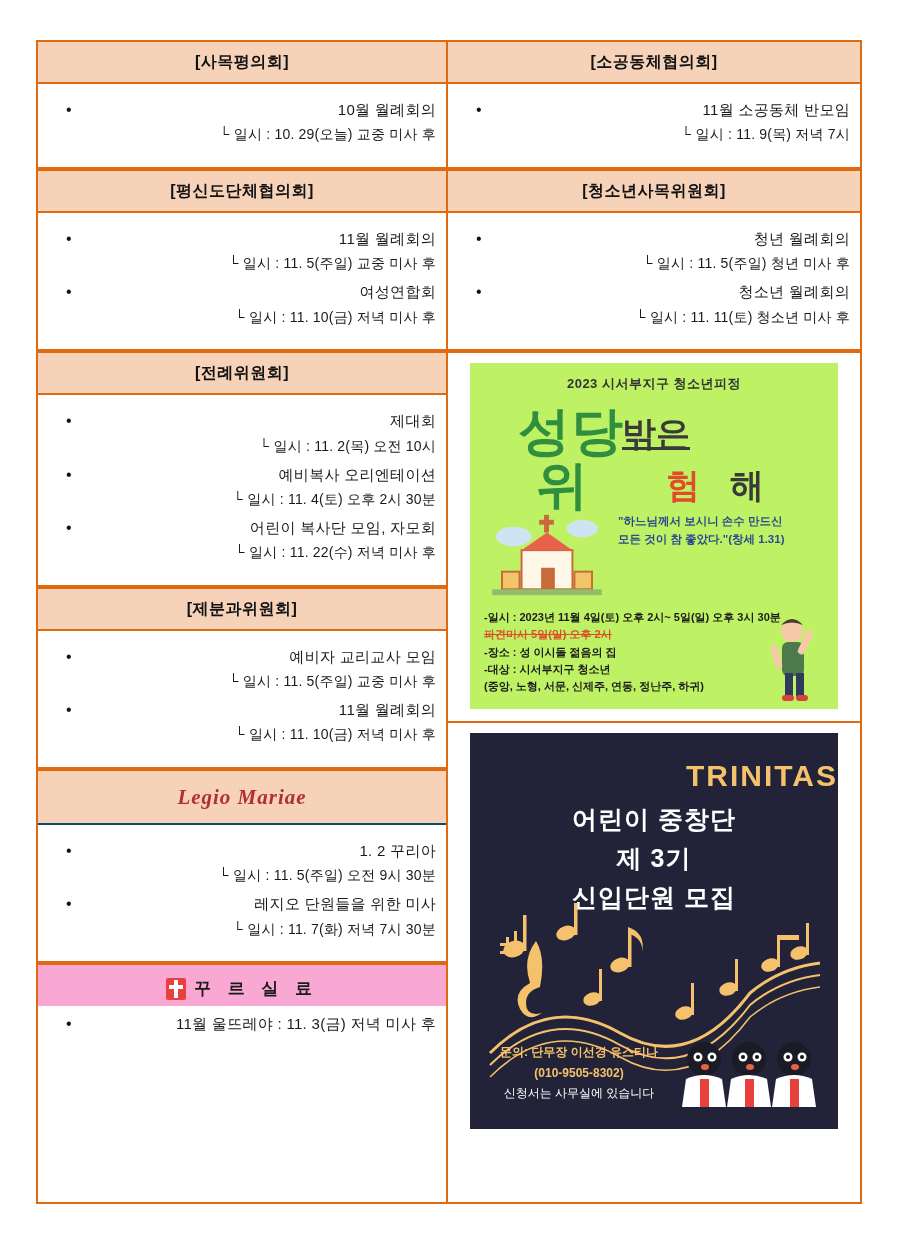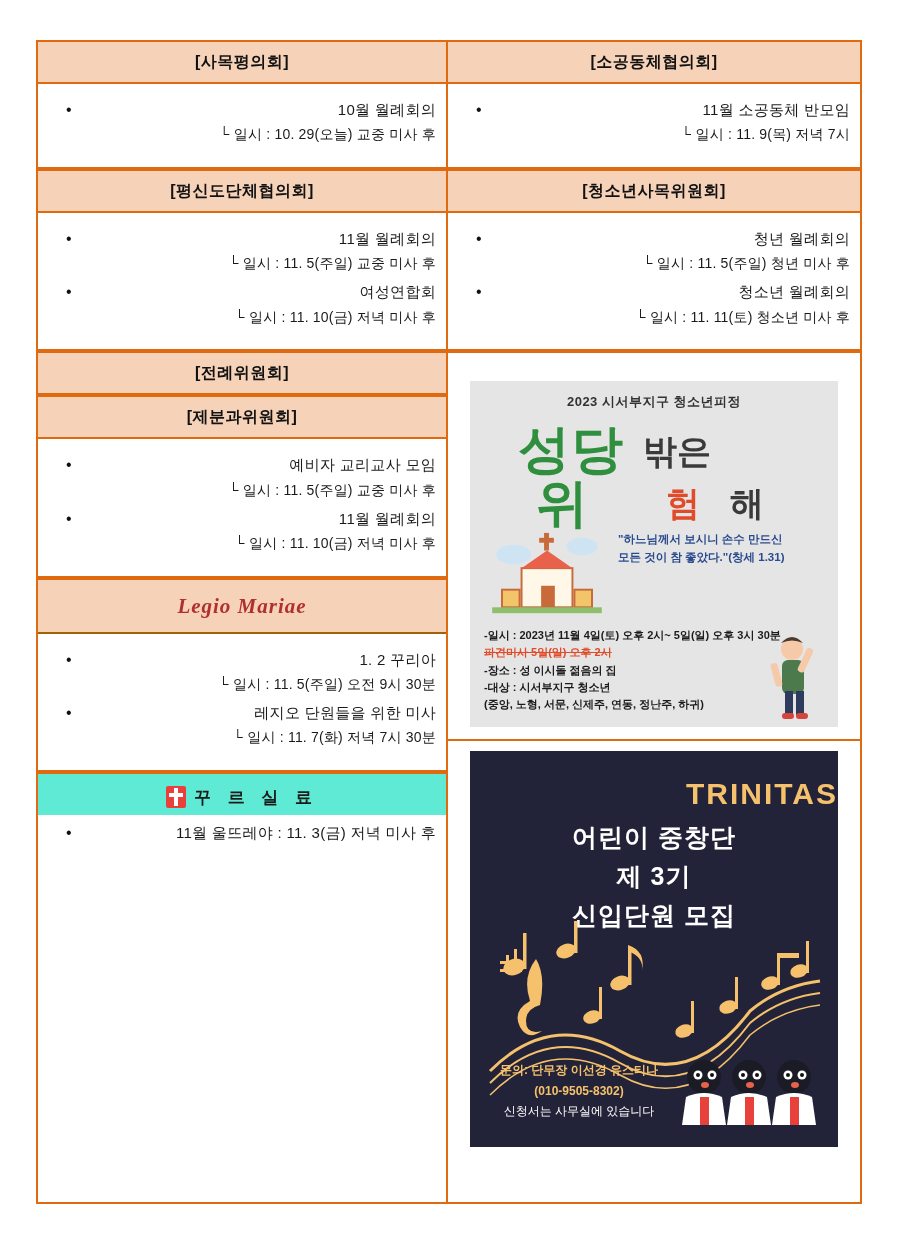--- a/index.html
+++ b/index.html
@@ -96,32 +96,32 @@
     padding-left: 20px;
     font-size: 14px;
     line-height: 1.35;
     margin: 5px 0 9px 0;
     letter-spacing: 0.2px;
     position: relative;
   }
   .legio-header {
     background: #F6D3B8;
     border-top: 2px solid #E06A10;
-    border-bottom: 2px solid #a16207;
+    border-bottom: 2px solid #0c4a6e;
     text-align: center;
     padding: 14px 4px 13px 4px;
     font-family: "Liberation Serif", serif;
     font-style: italic;
     font-weight: bold;
     font-size: 21px;
     color: #B03030;
     letter-spacing: 1px;
   }
   .cursillo-header {
-    background: #5eead4;
+    background: #f9a8d4;
     border-top: 2px solid #E06A10;
     text-align: center;
     padding: 12px 4px 6px 4px;
     font-size: 17px;
     letter-spacing: 6px;
     font-weight: 600;
     display: flex;
     align-items: center;
     justify-content: center;
     gap: 8px;
@@ -159,25 +159,24 @@
   
   .poster-wrap {
     border-top: 2px solid #E06A10;
     padding: 10px 14px 12px 14px;
     display: flex;
     justify-content: center;
   }
   .poster-youth {
     width: 368px;
     height: 346px;
-    background: #e5e5e5;
+    background: #bef264;
     position: relative;
     overflow: hidden;
     font-family: "Liberation Sans", sans-serif;
-    margin-top: 18px;
   }
   .py-top {
     text-align: center;
     font-size: 13px;
     font-weight: bold;
     color: #333;
     padding-top: 12px;
     letter-spacing: 0.5px;
   }
   .py-title {
@@ -190,25 +189,26 @@
     left: 48px;
     top: 0px;
     font-size: 52px;
     font-weight: bold;
     color: #2F8F3E;
     letter-spacing: 1px;
     font-family: "Liberation Sans", sans-serif;
   }
   .py-big2 {
     position: absolute;
-    left: 173px;
+    left: 152px;
     top: 14px;
     font-size: 34px;
     font-weight: bold;
     color: #3A3A3A;
+    text-decoration: underline;
   }
   .py-big3 {
     position: absolute;
     left: 66px;
     top: 54px;
     font-size: 52px;
     font-weight: bold;
     color: #2F8F3E;
   }
   .py-big4 {
@@ -324,20 +324,30 @@
       <div class="section-body">
         <ul class="items">
           <li class="bullet">11월 월례회의</li>
           <li class="sub">└ 일시 : 11. 5(주일) 교중 미사 후</li>
           <li class="bullet">여성연합회</li>
           <li class="sub">└ 일시 : 11. 10(금) 저녁 미사 후</li>
         </ul>
       </div>
 
       <div class="section-header">[전례위원회]</div>
+      <div class="section-body">
+        <ul class="items">
+          <li class="bullet">제대회</li>
+          <li class="sub">└ 일시 : 11. 2(목) 오전 10시</li>
+          <li class="bullet">예비복사 오리엔테이션</li>
+          <li class="sub">└ 일시 : 11. 4(토) 오후 2시 30분</li>
+          <li class="bullet">어린이 복사단 모임, 자모회</li>
+          <li class="sub">└ 일시 : 11. 22(수) 저녁 미사 후</li>
+        </ul>
+      </div>
 
       <div class="section-header">[제분과위원회]</div>
       <div class="section-body">
         <ul class="items">
           <li class="bullet">예비자 교리교사 모임</li>
           <li class="sub">└ 일시 : 11. 5(주일) 교중 미사 후</li>
           <li class="bullet">11월 월례회의</li>
           <li class="sub">└ 일시 : 11. 10(금) 저녁 미사 후</li>
         </ul>
       </div>

